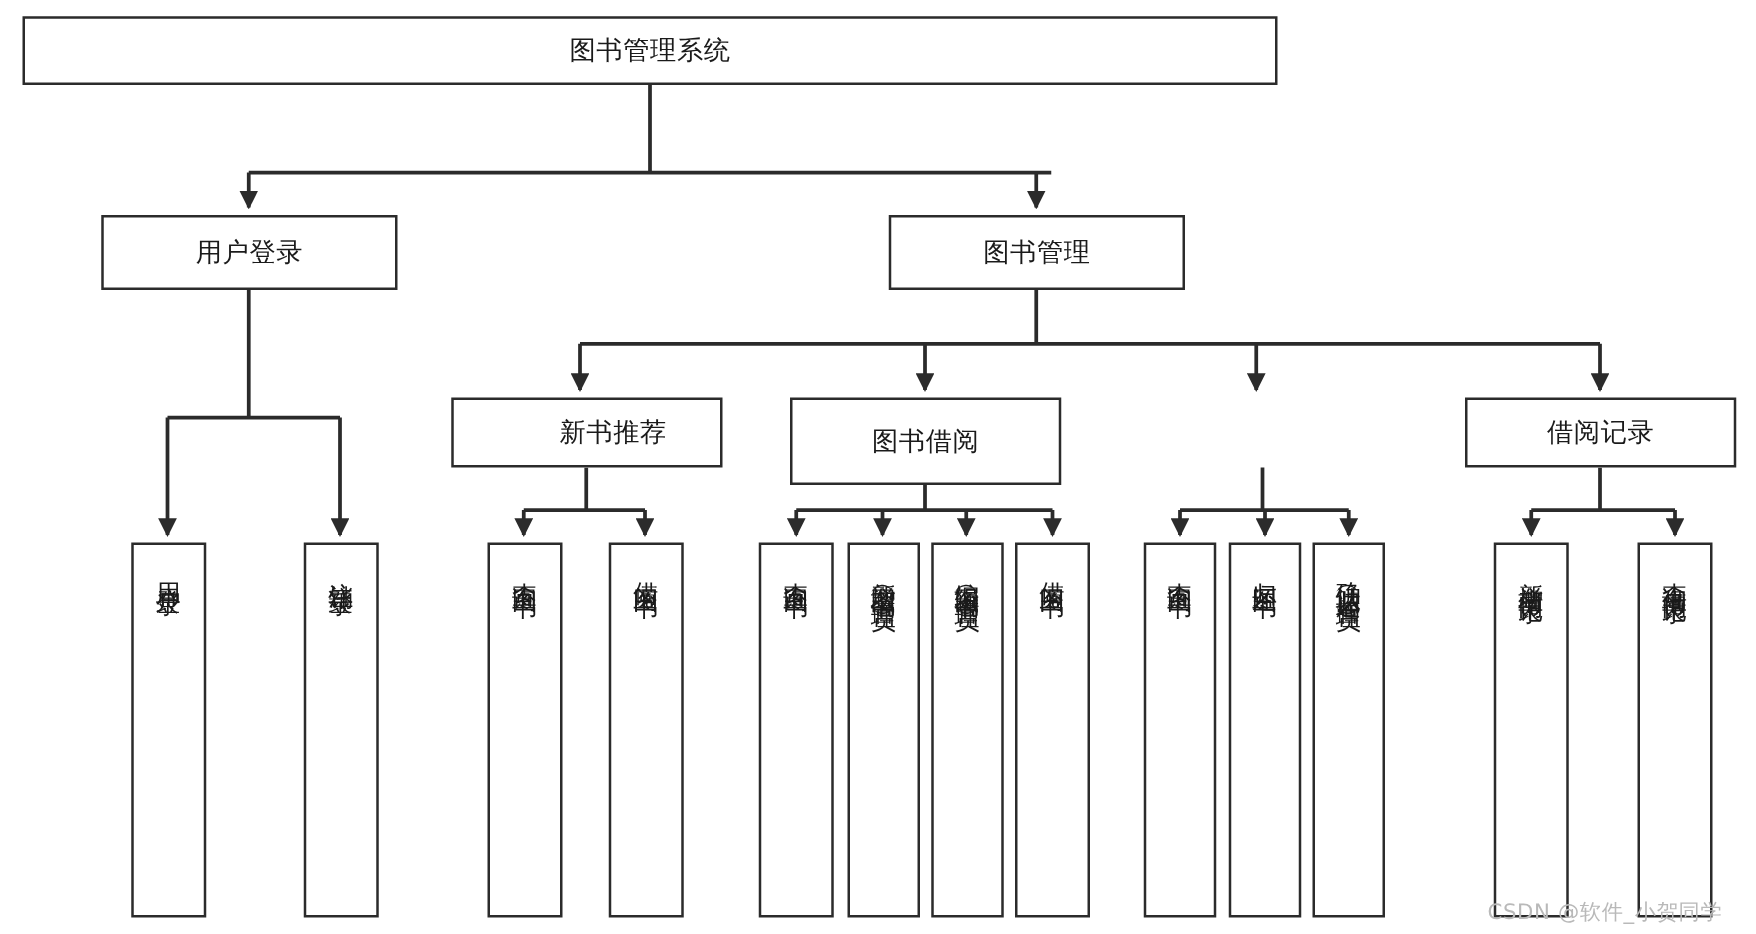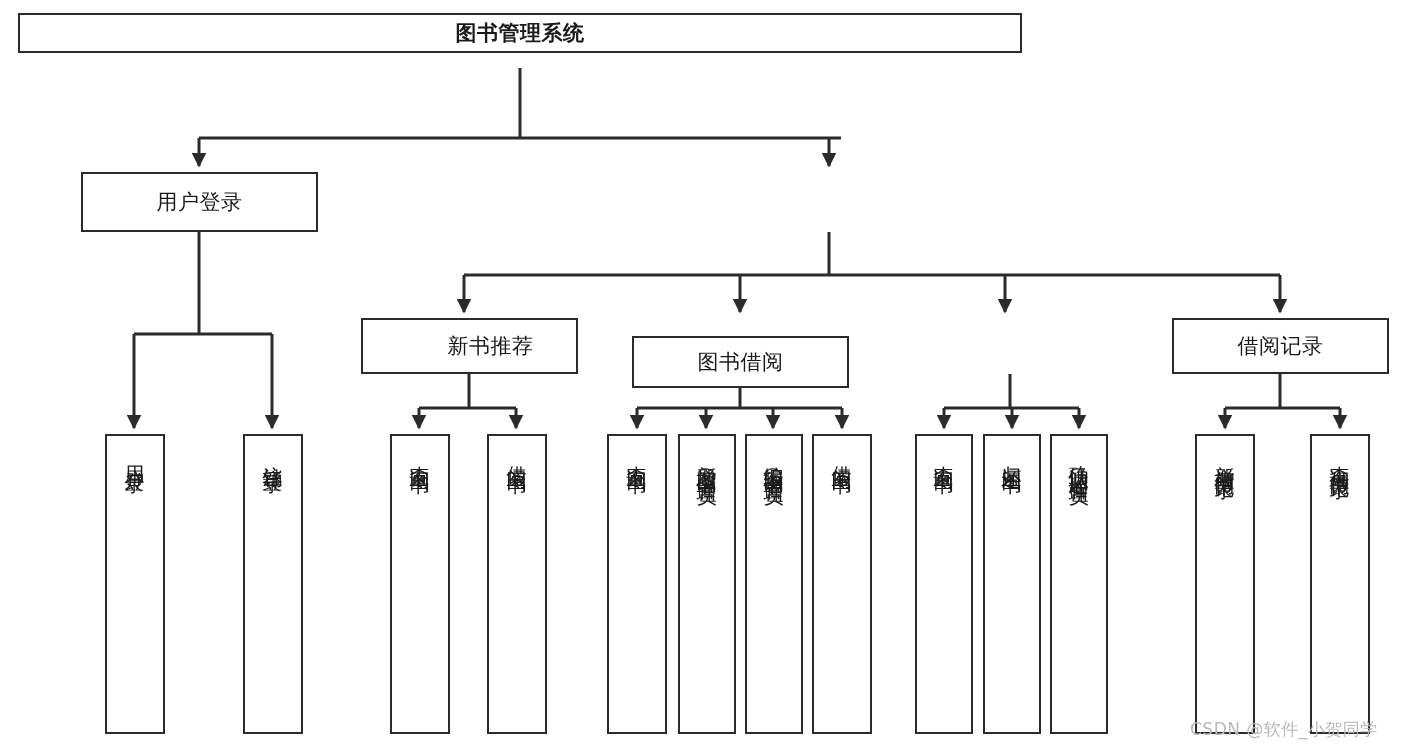--- a/index.html
+++ b/index.html
@@ -120,32 +120,35 @@
       <path d="M 1079 408 L 1079 428" marker-end="url(#arrow)"></path>
     </g>
     <g stroke="#2b2b2b" stroke-width="3" fill="none">
       <path d="M 1280 374 L 1280 408"></path>
       <path d="M 1225 408 L 1340 408"></path>
       <path d="M 1225 408 L 1225 428" marker-end="url(#arrow)"></path>
       <path d="M 1340 408 L 1340 428" marker-end="url(#arrow)"></path>
     </g>
   </svg>
 
-  <div class="node" style="left:18px; top:13px; width:1004px; height:40px;font-weight:bold;">
+  <div class="node" style="left:18px; top:13px; width:1004px; height:55px;">
     <span class="node-label">图书管理系统</span>
   </div>
 
   <div class="node" style="left:81px; top:172px; width:237px; height:60px;">
     <span class="node-label">用户登录</span>
   </div>
+  <div class="node" style="left:711px; top:172px; width:237px; height:60px;">
+    <span class="node-label">图书管理</span>
+  </div>
 
   <div class="node" style="left:361px; top:318px; width:217px; height:56px;padding-left:42px;">
     <span class="node-label">新书推荐</span>
   </div>
-  <div class="node" style="left:632px; top:336px; width:217px; height:52px;">
+  <div class="node" style="left:632px; top:318px; width:217px; height:70px;">
     <span class="node-label">图书借阅</span>
   </div>
   <div class="node" style="left:1172px; top:318px; width:217px; height:56px;font-family:Liberation Serif, serif;">
     <span class="node-label">借阅记录</span>
   </div>
 
   <div class="node vertical" style="left:105px; top:434px; width:60px; height:300px;">
     <span class="node-label">用户登录</span>
   </div>
   <div class="node vertical" style="left:243px; top:434px; width:60px; height:300px;">

